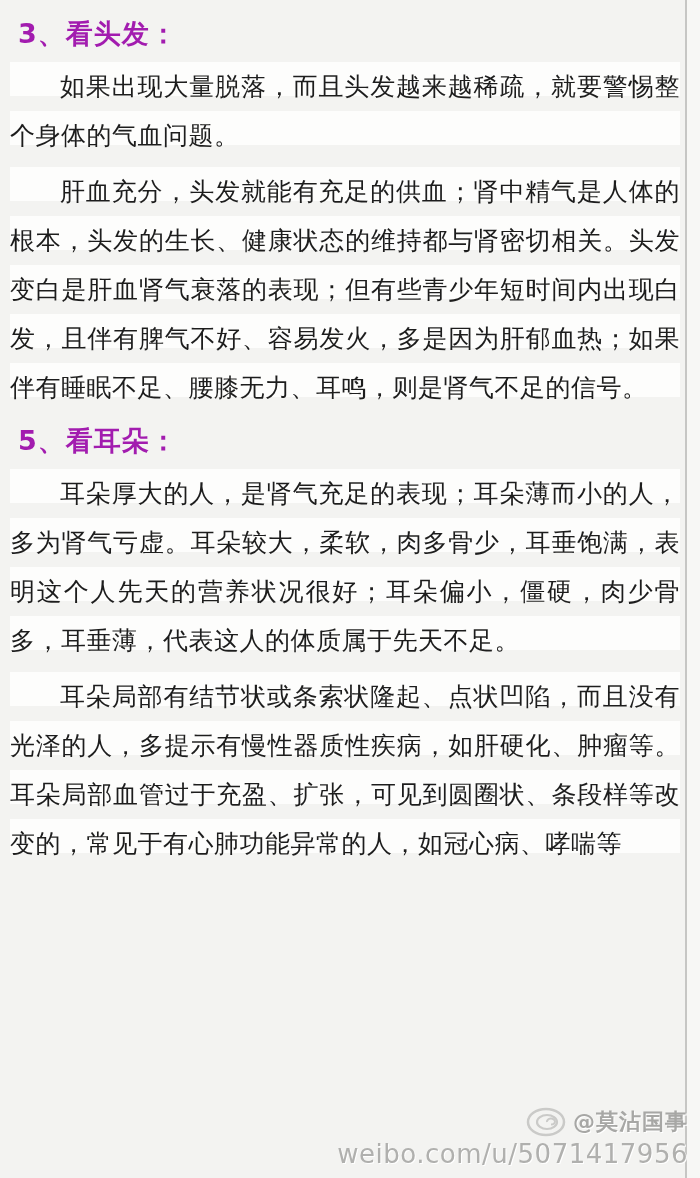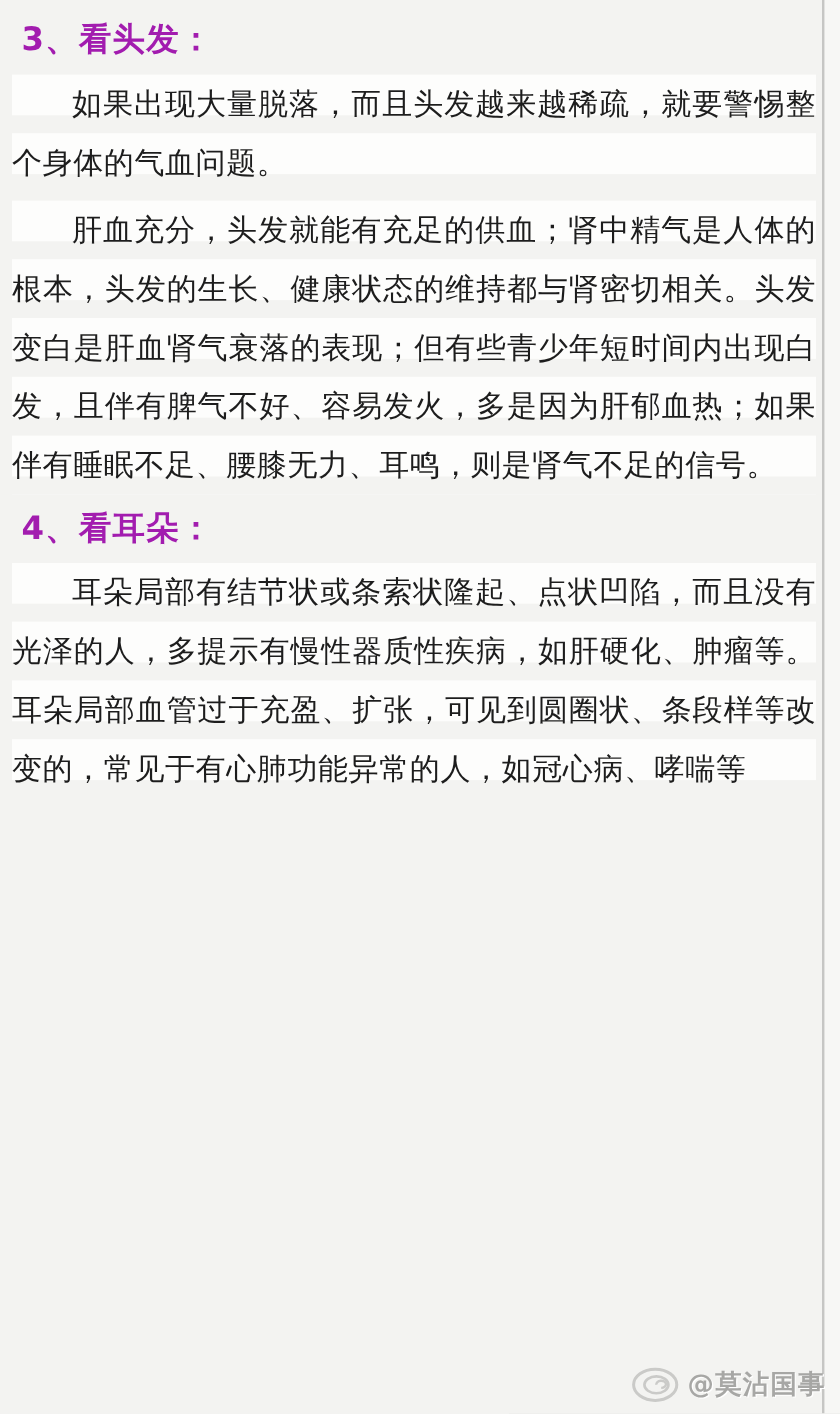--- a/index.html
+++ b/index.html
@@ -106,34 +106,36 @@
 
   <div class="content">
 
     <h2 class="section-heading">3、看头发：</h2>
 
     <p class="body-paragraph">如果出现大量脱落，而且头发越来越稀疏，就要警惕整个身体的气血问题。</p>
 
     <p class="body-paragraph">肝血充分，头发就能有充足的供血；肾中精气是人体的根本，头发的生长、健康状态的维持都与肾密切相关。头发变白是肝血肾气衰落的表现；但有些青少年短时间内出现白发，且伴有脾气不好、容易发火，多是因为肝郁血热；如果伴有睡眠不足、腰膝无力、耳鸣，则是肾气不足的信号。</p>
 
 
-    <h2 class="section-heading">4、看耳朵：</h2>
+    <h2 class="section-heading">5、看耳朵：</h2>
 
+    <p class="body-paragraph">耳朵厚大的人，是肾气充足的表现；耳朵薄而小的人，多为肾气亏虚。耳朵较大，柔软，肉多骨少，耳垂饱满，表明这个人先天的营养状况很好；耳朵偏小，僵硬，肉少骨多，耳垂薄，代表这人的体质属于先天不足。</p>
 
 
     <p class="body-paragraph">耳朵局部有结节状或条索状隆起、点状凹陷，而且没有光泽的人，多提示有慢性器质性疾病，如肝硬化、肿瘤等。耳朵局部血管过于充盈、扩张，可见到圆圈状、条段样等改变的，常见于有心肺功能异常的人，如冠心病、哮喘等</p>
 
   </div>
 
   <div class="watermark">
     <div class="wm-row">
       <span class="wm-logo">
         <svg width="42" height="32" viewBox="0 0 42 32" aria-hidden="true">
           <ellipse cx="21" cy="16" rx="18" ry="13" fill="none" stroke="#c3c3c1" stroke-width="2.5"></ellipse>
           <ellipse cx="22" cy="16" rx="10" ry="7" fill="none" stroke="#c3c3c1" stroke-width="2.2"></ellipse>
           <path d="M22 16 a4 3 0 1 1 4 2.6" fill="none" stroke="#c3c3c1" stroke-width="2"></path>
         </svg>
       </span>
       <span class="wm-handle">@莫沾国事</span>
     </div>
+    <div class="wm-url">weibo.com/u/5071417956</div>
   </div>
 
 </div>
 
 </body></html>

